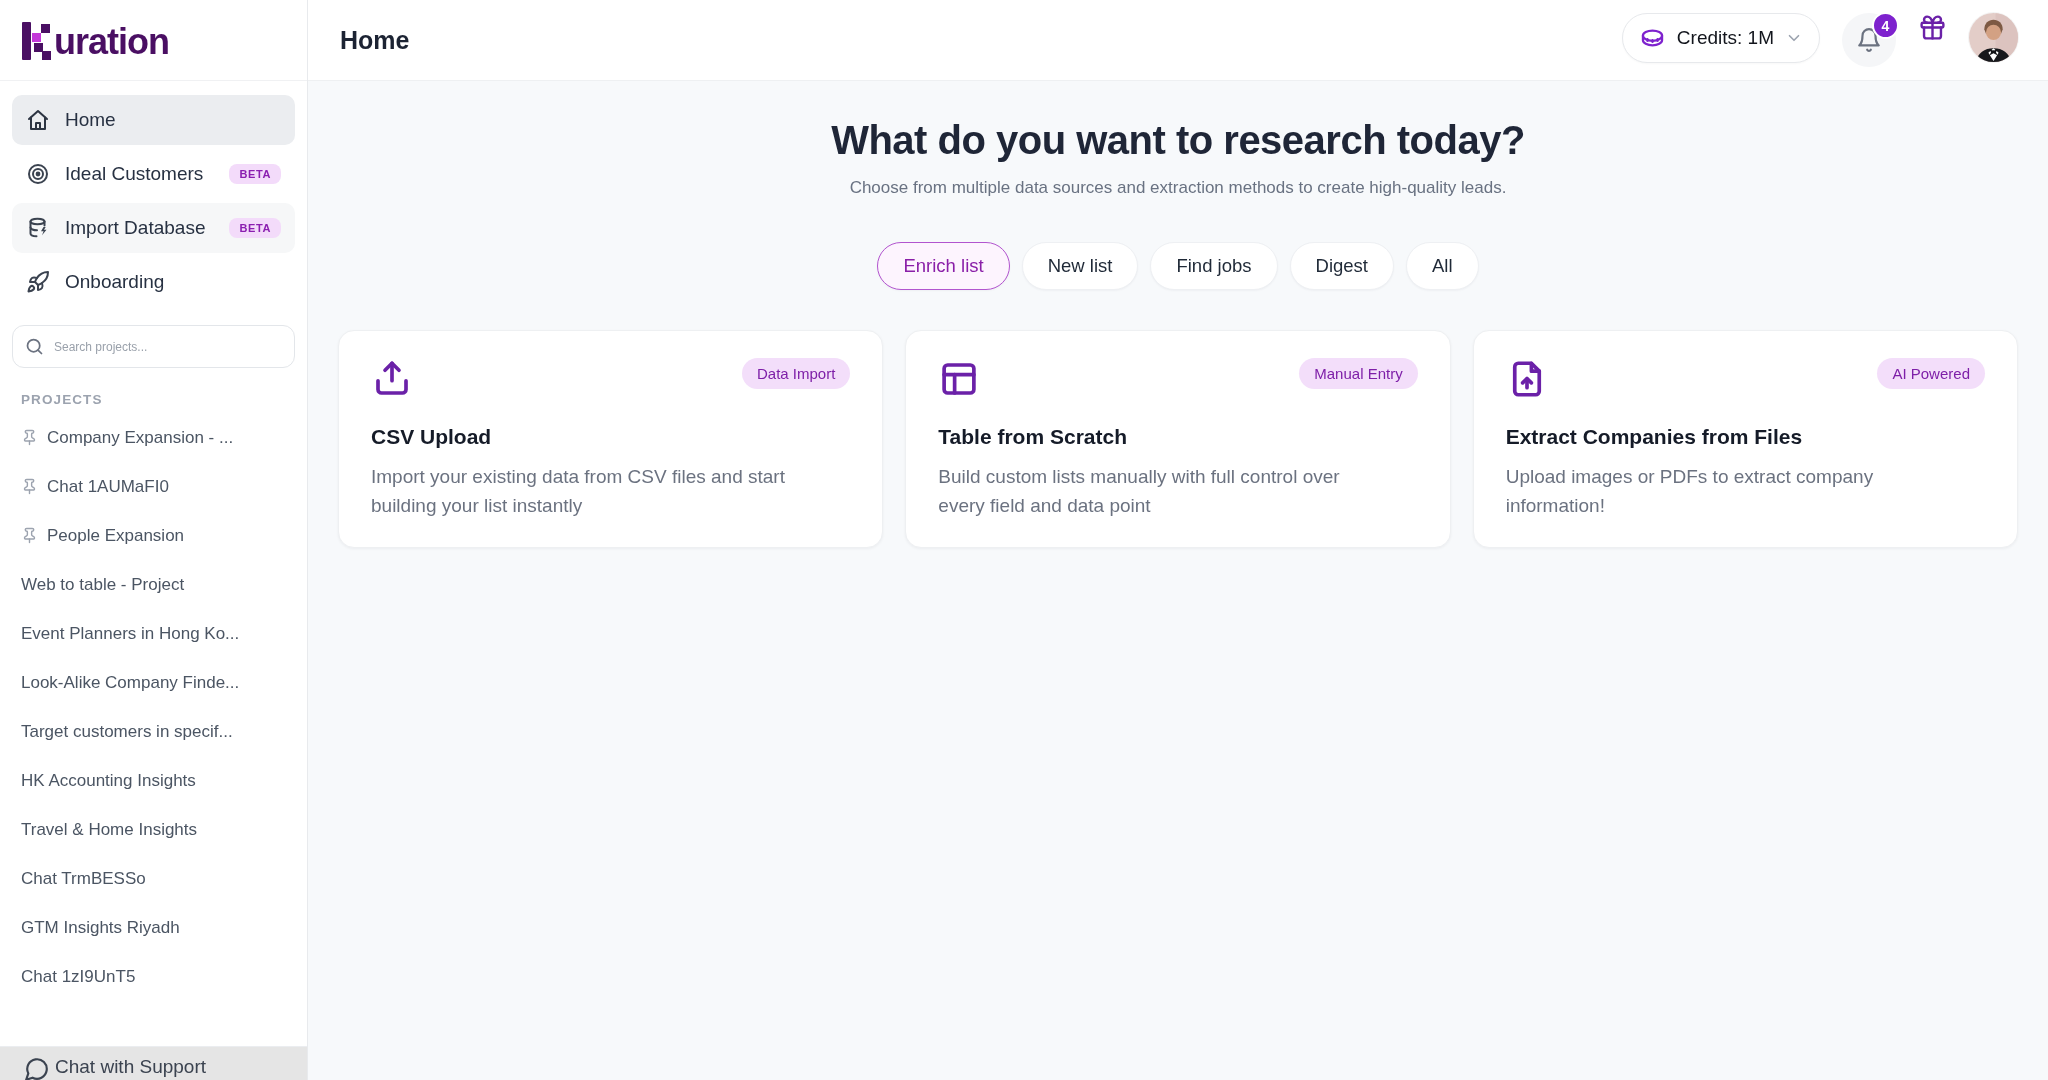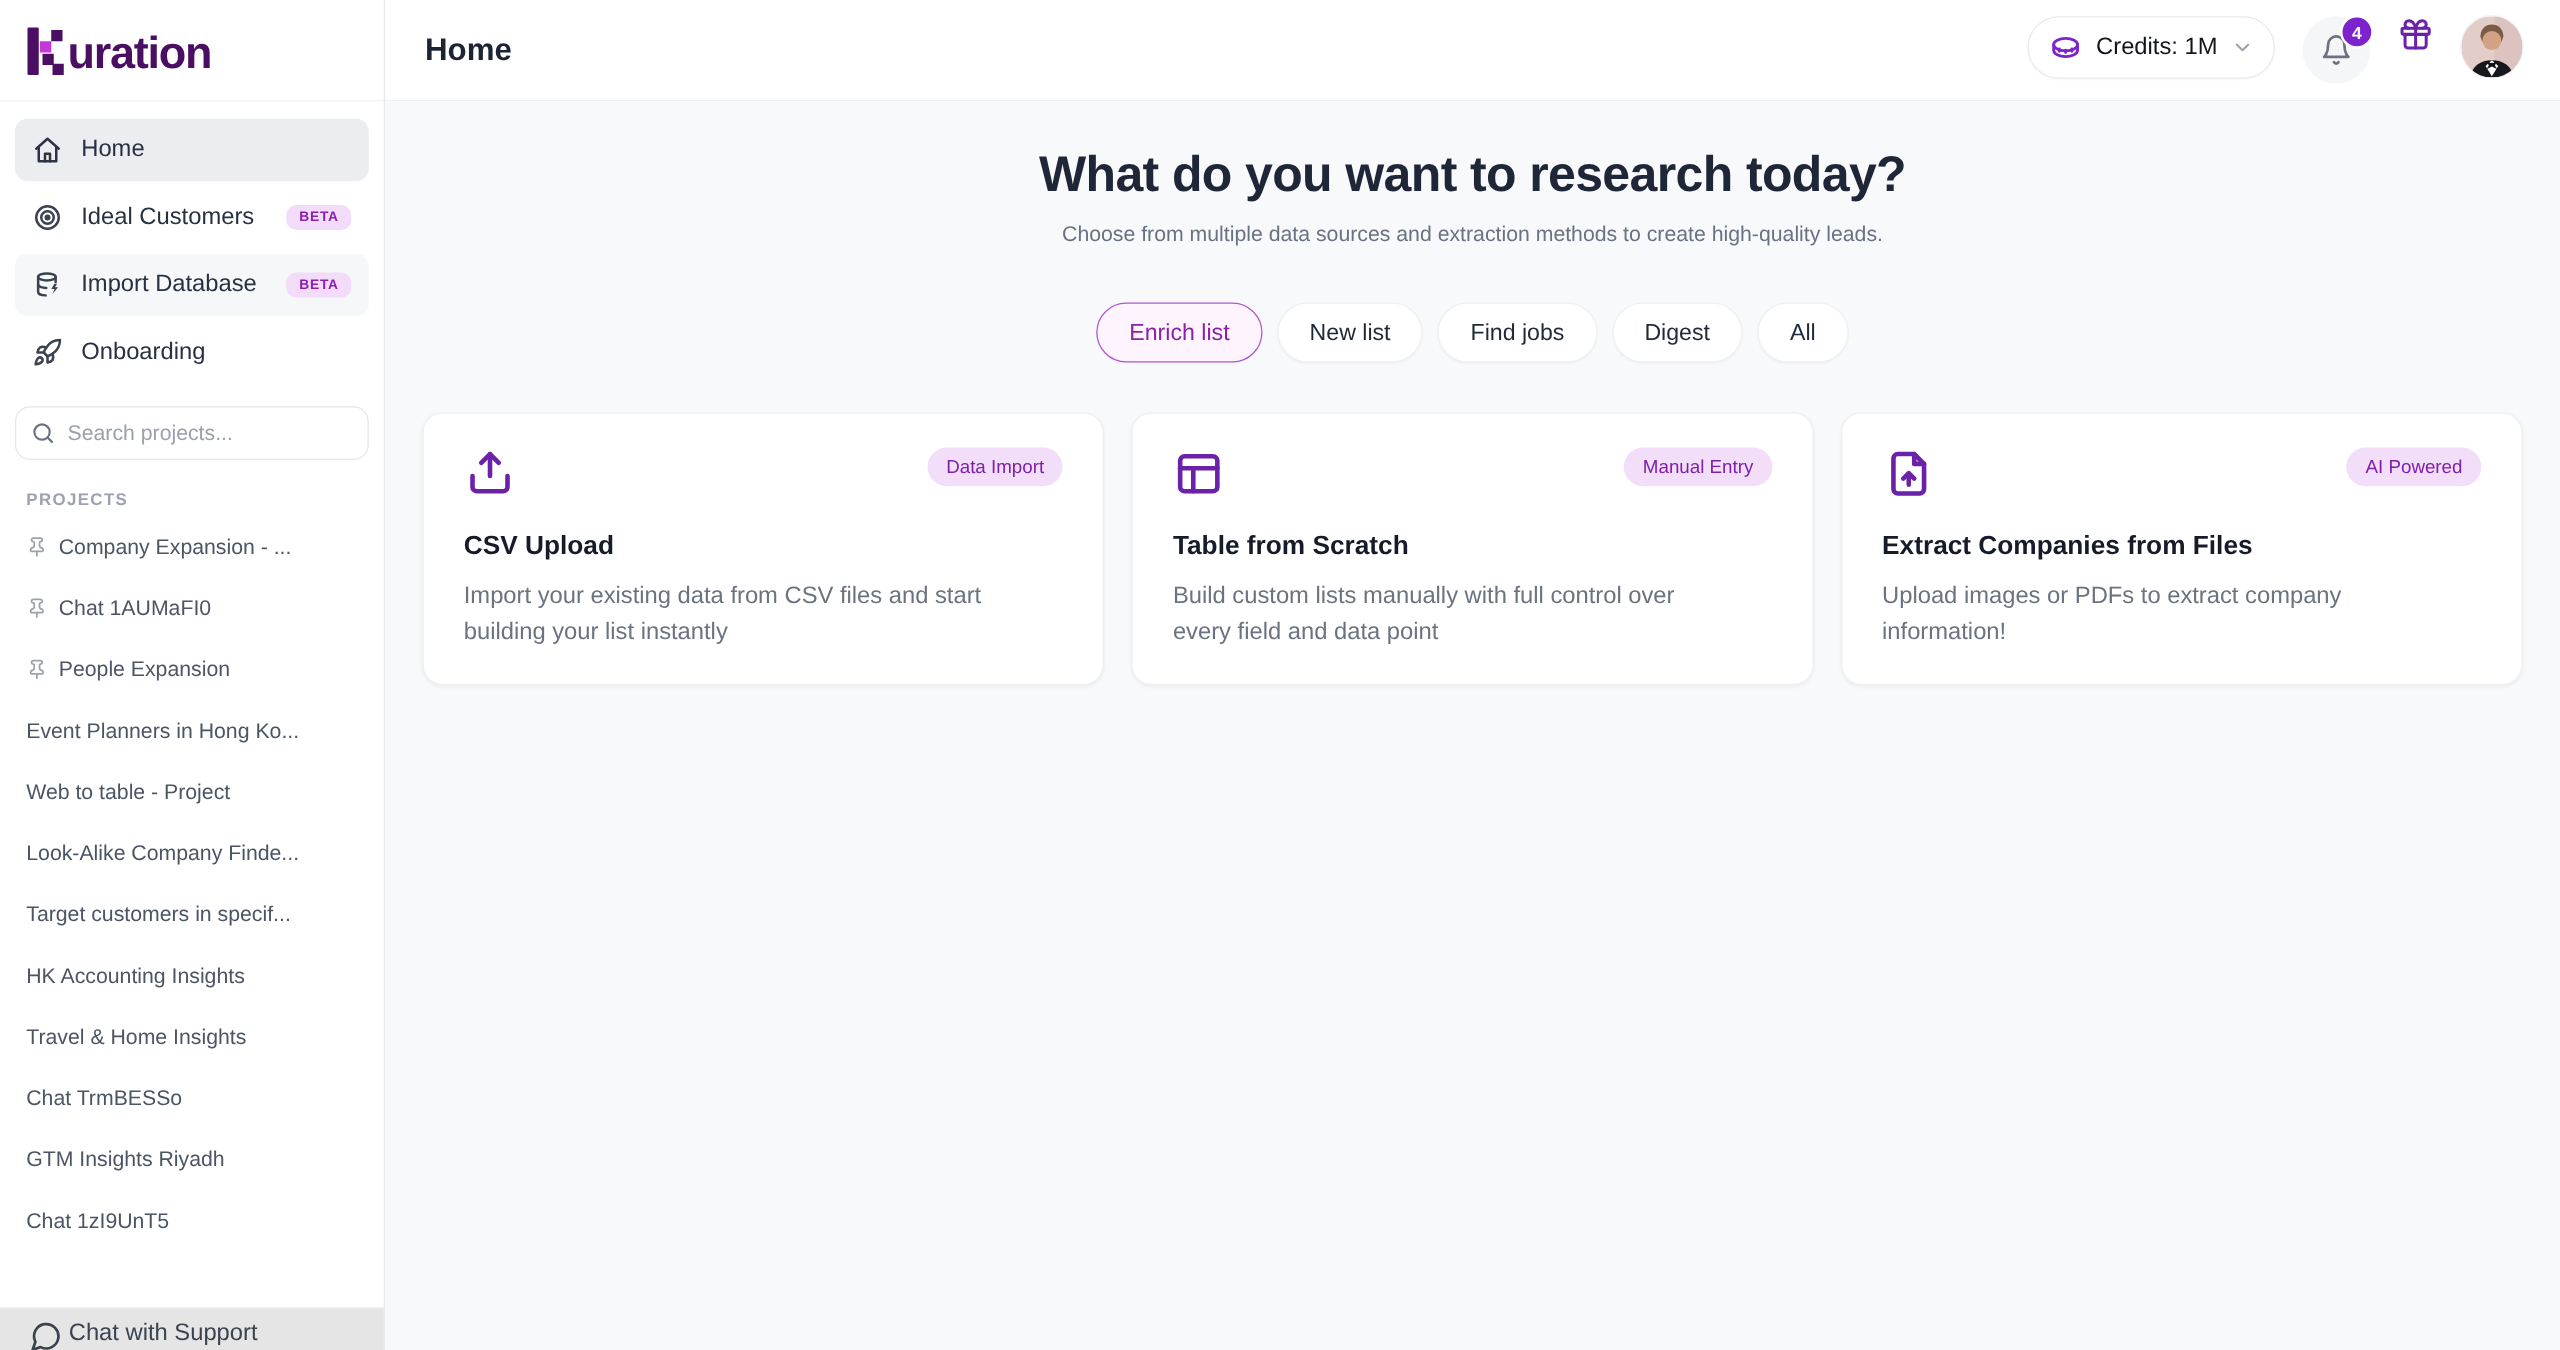--- a/index.html
+++ b/index.html
@@ -27,21 +27,21 @@
               border-radius:10px; font-size:19px; color:#273142; cursor:pointer; }
   .nav-item.active { background:#ebedf0; font-weight:500; }
   .nav-item.subtle { background:#f6f7f8; }
   .nav-item svg { flex:0 0 auto; }
   .beta { margin-left:auto; background:#f3dbfa; color:#8b1fb0; font-size:11px; font-weight:700;
           letter-spacing:.6px; padding:4px 10px; border-radius:8px; }
 
   .search-wrap { margin:14px 12px 0 12px; position:relative; }
   .search-wrap svg { position:absolute; left:12px; top:11px; }
   .search-input { width:100%; height:43px; border:1px solid #e3e6ea; border-radius:12px;
-                  padding:0 12px 0 41px; font-size:17px; color:#374151; outline:none;
+                  padding:0 12px 0 41px; font-size:12px; color:#374151; outline:none;
                   font-family:"Liberation Sans", sans-serif; }
   .search-input::placeholder { color:#9aa1ab; }
 
   .projects-label { margin:24px 0 6px 21px; font-size:13.5px; font-weight:700; color:#9ca3af;
                     letter-spacing:1.1px; }
   .projects-list { flex:1; overflow:hidden; padding-bottom:2px; }
   .proj-item { display:flex; align-items:center; height:49px; padding-left:21px;
                font-size:17px; color:#4b5563; cursor:pointer; white-space:nowrap; }
   .proj-item.pinned { gap:9px; }
   .proj-item svg { flex:0 0 auto; }
@@ -175,24 +175,24 @@
         <span>Chat 1AUMaFI0</span>
       </div>
       <div class="proj-item pinned">
         <svg width="17" height="17" viewBox="0 0 24 24" fill="none" stroke="#9ca3af" stroke-width="2" stroke-linecap="round" stroke-linejoin="round">
             <path d="M12 17v5"></path>
             <path d="M9 10.76a2 2 0 0 1-1.11 1.79l-1.78.9A2 2 0 0 0 5 15.24V16a1 1 0 0 0 1 1h12a1 1 0 0 0 1-1v-.76a2 2 0 0 0-1.11-1.79l-1.78-.9A2 2 0 0 1 15 10.76V7a1 1 0 0 1 1-1 2 2 0 0 0 0-4H8a2 2 0 0 0 0 4 1 1 0 0 1 1 1z"></path>
           </svg>
         <span>People Expansion</span>
       </div>
       <div class="proj-item">
+          <span>Web to table - Project</span>
+        </div>
+      <div class="proj-item">
           <span>Event Planners in Hong Ko...</span>
-        </div>
-      <div class="proj-item">
-          <span>Web to table - Project</span>
         </div>
       <div class="proj-item">
           <span>Look-Alike Company Finde...</span>
         </div>
       <div class="proj-item">
           <span>Target customers in specif...</span>
         </div>
       <div class="proj-item">
           <span>HK Accounting Insights</span>
         </div>

